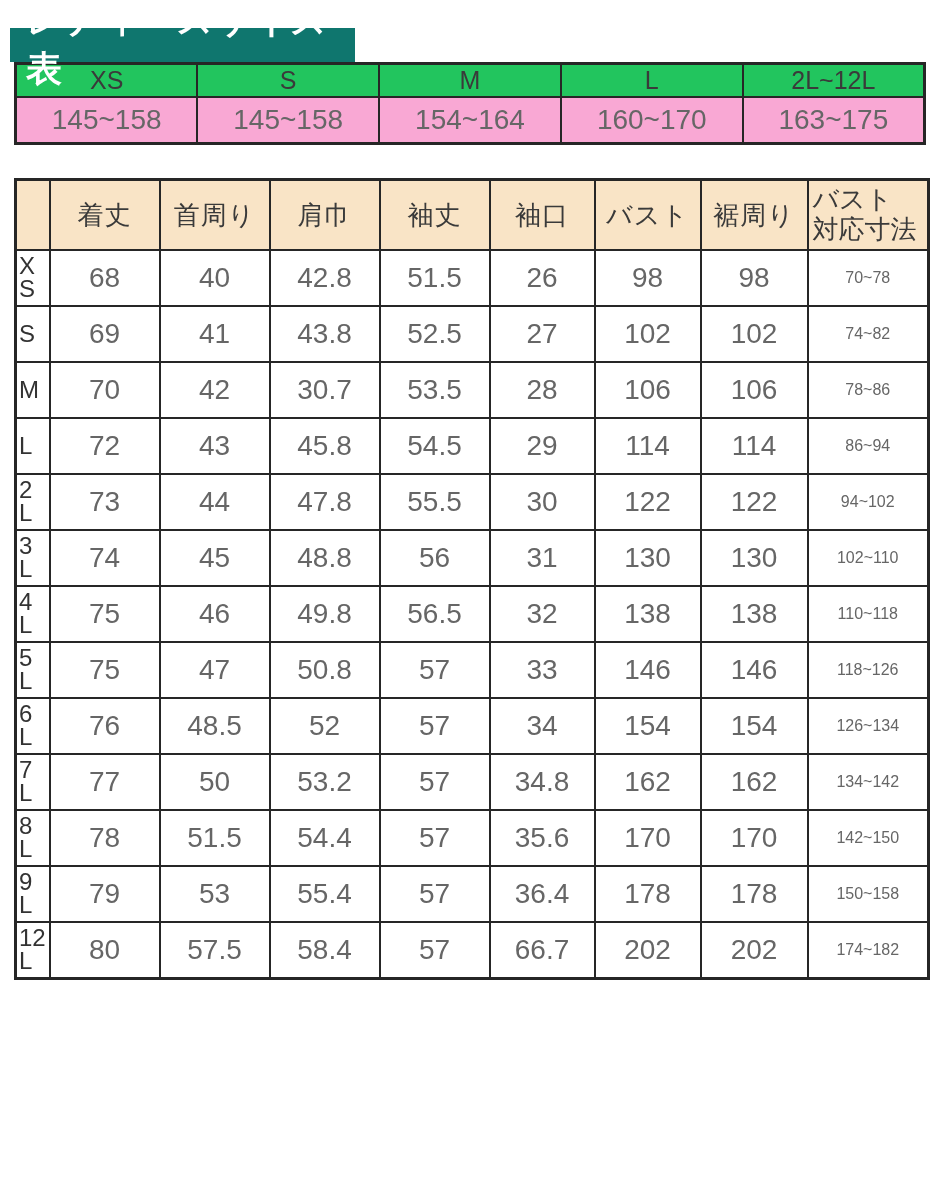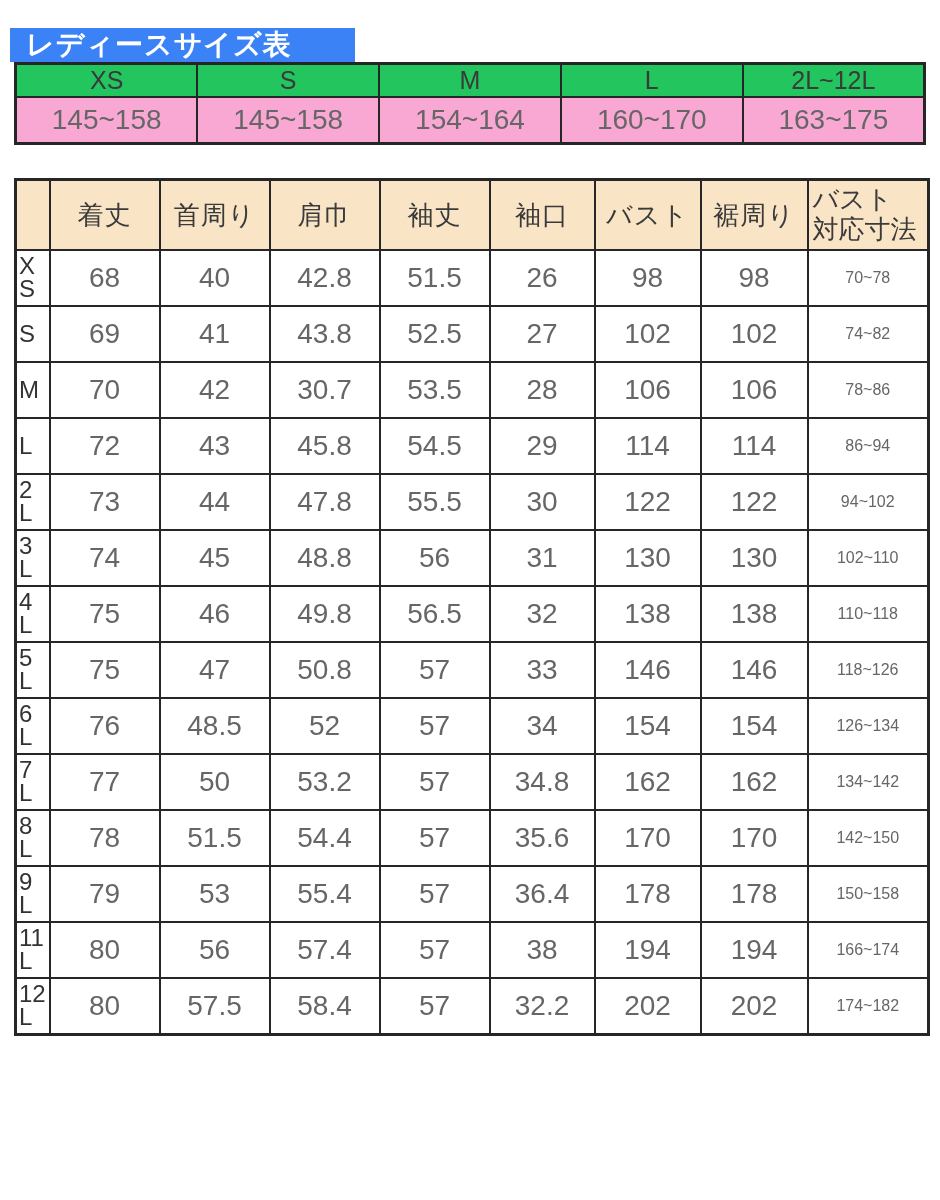--- a/index.html
+++ b/index.html
@@ -14,23 +14,23 @@
     position: relative;
     width: 940px;
     height: 1200px;
     overflow: hidden;
   }
   
   .title-bar {
     margin: 28px 0 0 10px;
     width: 345px;
     height: 34px;
-    background: #3b82f6;
+    background: #0f766e;
     color: #ffffff;
-    font-size: 28px;
+    font-size: 36px;
     font-weight: bold;
     letter-spacing: 1px;
     display: flex;
     align-items: center;
     padding-left: 16px;
     box-sizing: border-box;
   }
   
   .subtitle {
     margin: 17px 0 11px 10px;
@@ -325,41 +325,29 @@
     <td>53</td>
     <td>55.4</td>
     <td>57</td>
     <td>36.4</td>
     <td>178</td>
     <td>178</td>
     <td class="range-cell">150~158</td>
   </tr>
 
 
-  <tr>
-    <th class="row-label">11
-L</th>
-    <td>80</td>
-    <td>56</td>
-    <td>57.4</td>
-    <td>57</td>
-    <td>38</td>
-    <td>194</td>
-    <td>194</td>
-    <td class="range-cell">166~174</td>
-  </tr>
 
   <tr>
     <th class="row-label">12
 L</th>
     <td>80</td>
     <td>57.5</td>
     <td>58.4</td>
     <td>57</td>
-    <td>32.2</td>
+    <td>66.7</td>
     <td>202</td>
     <td>202</td>
     <td class="range-cell">174~182</td>
   </tr>
 </tbody>
   </table>
 
 </div>
 
 </body></html>

